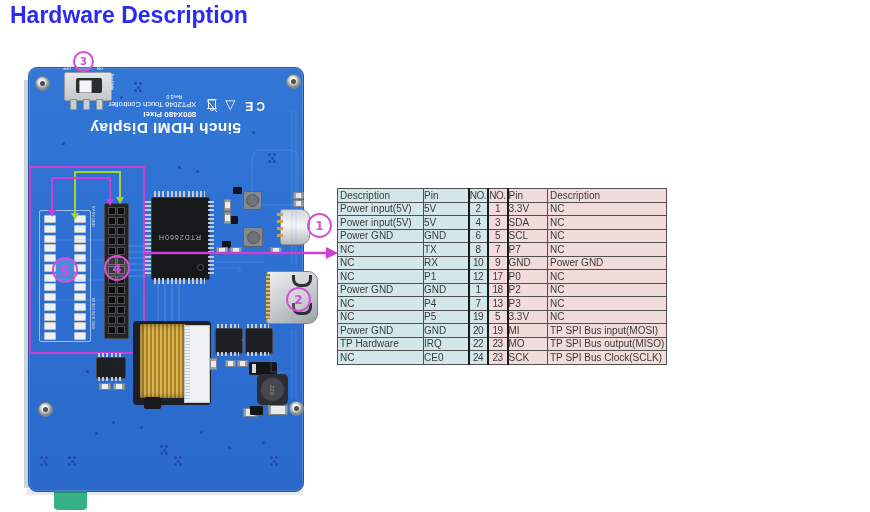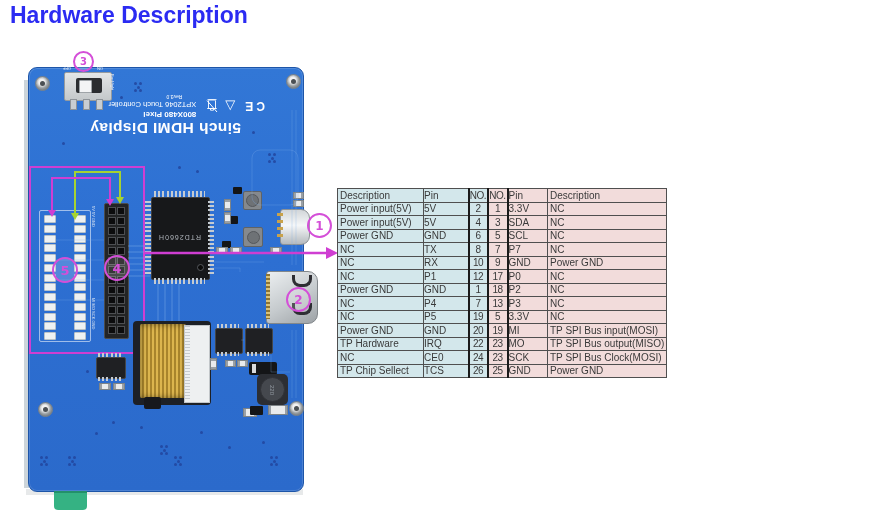--- a/index.html
+++ b/index.html
@@ -491,26 +491,18 @@
           <td class="pk no-col">23</td>
           <td class="pk cc">MO</td>
           <td class="pk">TP SPI Bus output(MISO)</td>
         </tr>
         <tr>
           <td class="lb">NC</td>
           <td class="lb cc">CE0</td>
           <td class="lb no-col">24</td>
           <td class="pk no-col">23</td>
           <td class="pk cc">SCK</td>
-          <td class="pk">TP SPI Bus Clock(MOSI)</td>
-        </tr>
-        <tr>
-          <td class="lb">TP Chip Sellect</td>
-          <td class="lb cc">TCS</td>
-          <td class="lb no-col">26</td>
-          <td class="pk no-col">25</td>
-          <td class="pk cc">GND</td>
-          <td class="pk">Power GND</td>
+          <td class="pk">TP SPI Bus Clock(SCLK)</td>
         </tr>
       </tbody>
   </table>
 
 </div>
 
 </body></html>

